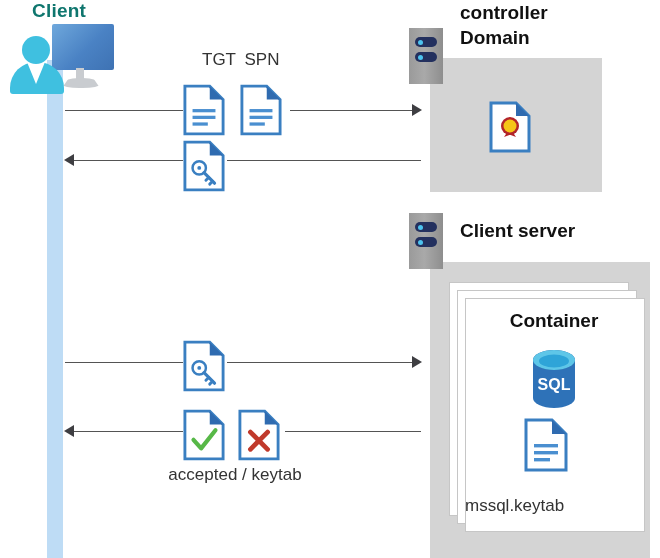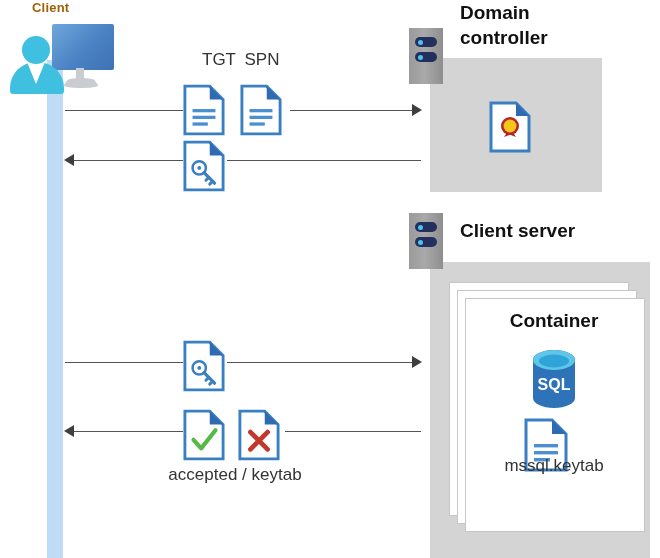--- a/index.html
+++ b/index.html
@@ -7,21 +7,21 @@
     width:660px;height:558px;position:relative;overflow:hidden;
     font-family:"Liberation Sans","DejaVu Sans",sans-serif;
     color:#2b2b2b;
   }
   .abs{position:absolute;}
 
   
   .lifeline{left:47px;top:60px;width:16px;height:498px;background:#bedcf5;}
 
   
-  .client-title{left:32px;top:0px;width:140px;font-size:13px;font-weight:bold;color:#a16207;letter-spacing:.2px;}
+  .client-title{left:32px;top:0px;width:140px;font-size:19px;font-weight:bold;color:#0f766e;letter-spacing:.2px;}
   .client-icon{left:8px;top:22px;width:108px;height:72px;}
 
   .monitor{position:absolute;left:44px;top:2px;width:62px;height:46px;border-radius:2px;
     background:linear-gradient(135deg,#6fa8dc 0%,#4a82c4 55%,#3e72b3 100%);}
   .mon-neck{position:absolute;left:68px;top:46px;width:8px;height:14px;background:#c9ccd0;}
   .mon-base{position:absolute;left:54px;top:56px;width:38px;height:10px;
     background:#c9ccd0;border-radius:50%/70% 70% 40% 40%;
     clip-path:polygon(18% 0,82% 0,100% 100%,0 100%);}
   .person-head{position:absolute;left:14px;top:14px;width:28px;height:28px;border-radius:50%;background:#3fc0e0;}
   .person-body{position:absolute;left:2px;top:40px;width:54px;height:32px;background:#3fc0e0;
@@ -45,21 +45,21 @@
   
   .dc-title{left:460px;top:0px;width:190px;font-size:19px;font-weight:bold;color:#111;line-height:25px;}
   .ls-title{left:460px;top:220px;width:200px;font-size:19px;font-weight:bold;color:#111;}
 
   
   .card{position:absolute;background:#ffffff;border:1px solid #c6c6c6;}
   .card3{left:449px;top:282px;width:178px;height:232px;}
   .card2{left:457px;top:290px;width:178px;height:232px;}
   .card1{left:465px;top:298px;width:178px;height:232px;}
   .container-title{left:465px;top:310px;width:178px;text-align:center;font-size:19px;font-weight:bold;color:#111;}
-  .keytab-label{left:465px;top:456px;width:178px;text-align:center;font-size:17px;color:#333;}
+  .keytab-label{left:465px;top:496px;width:178px;font-size:17px;color:#333;}
 
   
   .tag{font-size:17px;color:#333;text-align:center;}
   .tgt-label{left:197px;top:50px;width:44px;}
   .spn-label{left:238px;top:50px;width:48px;}
   .ad-label{left:135px;top:465px;width:200px;font-size:17px;color:#333;text-align:center;}
 
   
   .aline{position:absolute;height:0;border-top:1.6px solid #545454;}
   .ahead{position:absolute;width:0;height:0;}
@@ -84,22 +84,22 @@
 <div class="abs panel dc-panel"></div>
 <div class="abs rack dc-rack">
   <div class="bar b1">
       <div class="dot"></div>
     </div>
   <div class="bar b2">
       <div class="dot"></div>
     </div>
 </div>
 <div class="abs dc-title">
+  <div>controller</div>
   <div>Domain</div>
-  <div>controller</div>
 </div>
 
 <div class="abs" style="left:489px;top:101px;">
   <svg width="42" height="52" viewBox="0 0 42 52">
     <path d="M2 2 H27 L40 15 V50 H2 Z" fill="#ffffff" stroke="#3a7fc1" stroke-width="3"></path>
     <path d="M27 2 L40 15 H27 Z" fill="#2f6bb0"></path>
     <path d="M15 36 L19 30 L23 33 Z" fill="#b3252a"></path>
     <path d="M27 36 L23 30 L19 33 Z" fill="#b3252a"></path>
     <circle cx="21" cy="25" r="9" fill="#b3252a"></circle>
     <circle cx="21" cy="25" r="6.5" fill="#f5c518"></circle>

